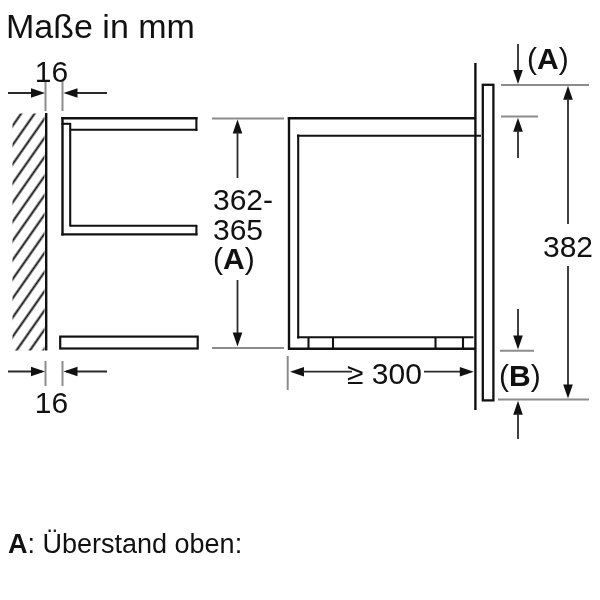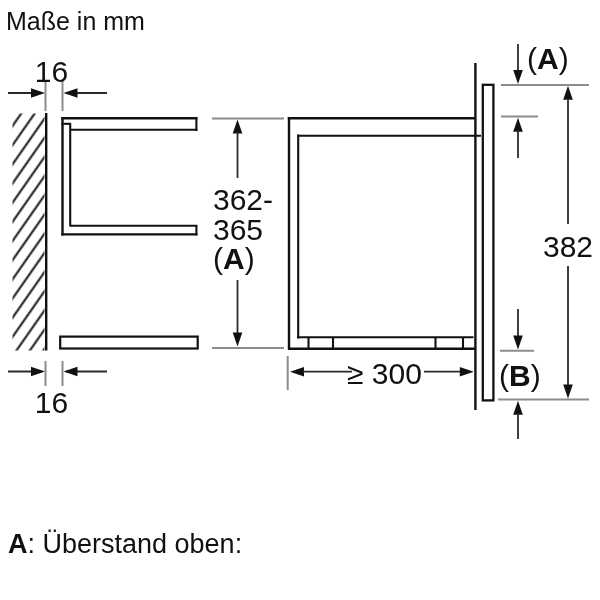--- a/index.html
+++ b/index.html
@@ -1,18 +1,18 @@
 <!DOCTYPE html>
 <html><head>
 <meta charset="utf-8">
 <style>
   html,body{margin:0;padding:0;background:#fff;}
   .page{position:relative;width:600px;height:600px;background:#ffffff;overflow:hidden;
         font-family:"Liberation Sans", sans-serif;color:#111;}
-  .title{position:absolute;left:6px;top:7px;font-size:25px;letter-spacing:0;}
+  .title{position:absolute;left:6px;top:7px;font-size:34px;letter-spacing:0;}
   svg{position:absolute;left:0;top:0;}
   svg text{font-family:"Liberation Sans", sans-serif;fill:#111;font-size:30px;}
   svg .b, .legend .b{font-weight:bold;}
   .drawline{stroke:#111;stroke-width:2.4;fill:none;}
   .thin{stroke:#111;stroke-width:2.1;fill:none;}
   .ext{stroke:#8c8c8c;stroke-width:2;fill:none;}
   .stem{stroke:#2b2b2b;stroke-width:1.8;fill:none;}
   .head{fill:#111;stroke:none;}
   .legend{position:absolute;left:8px;top:472px;font-size:27px;line-height:29.2px;white-space:pre;}
 </style>

